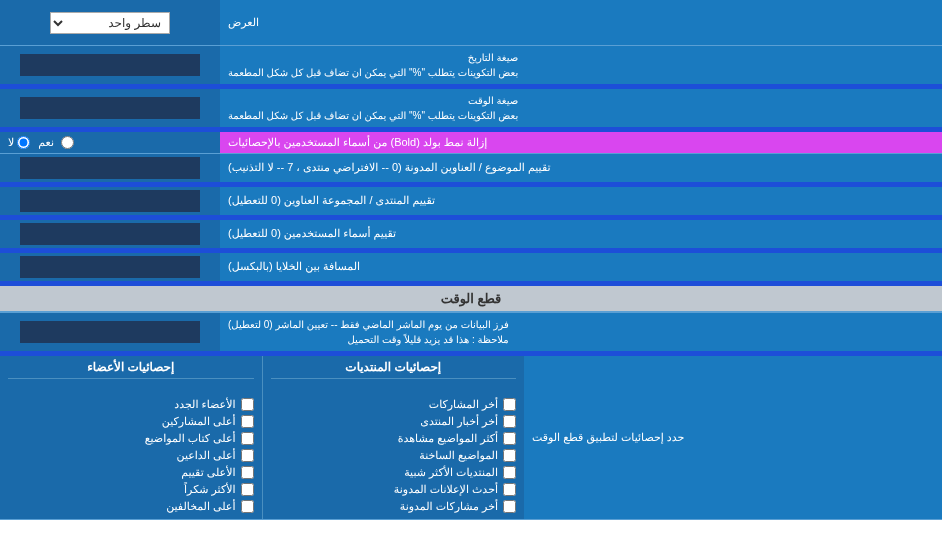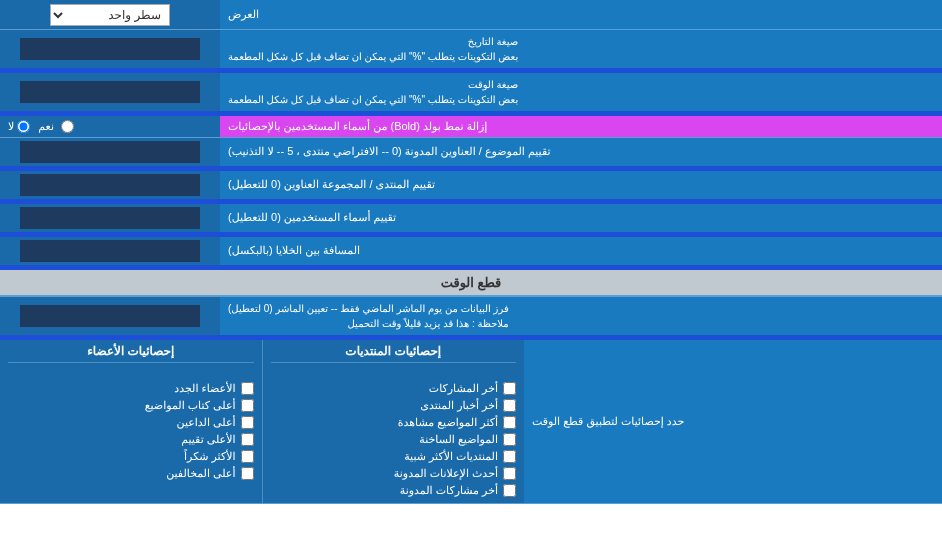--- a/index.html
+++ b/index.html
@@ -63,21 +63,21 @@
     
     .top-row {
       display: flex;
       width: 100%;
       border-bottom: 1px solid #5a9fd4;
     }
 
     .top-label {
       background: #1a7abf;
       color: #fff;
-      padding: 8px 8px;
+      padding: 16px 8px;
       flex: 1;
       text-align: right;
       display: flex;
       align-items: center;
       justify-content: flex-end;
       font-size: 11px;
     }
 
     .top-select-cell {
       background: #1a6aaa;
@@ -251,21 +251,21 @@
         <span>نعم</span>
       </label>
       <label style="display:flex;align-items:center;gap:3px;cursor:pointer;">
         <input type="radio" name="bold" value="no" checked="" style="">
         <span>لا</span>
       </label>
     </div>
   </div>
 
   <div class="row">
-    <div class="label-cell">تقييم الموضوع / العناوين المدونة (0 -- الافتراضي منتدى ، 5 -- لا التذنيب)</div>
+    <div class="label-cell">تقييم الموضوع / العناوين المدونة (0 -- الافتراضي منتدى ، 7 -- لا التذنيب)</div>
     <div class="input-cell">
       <input type="text" style="">
     </div>
   </div>
 
   <div class="row">
     <div class="label-cell">تقييم المنتدى / المجموعة العناوين (0 للتعطيل)</div>
     <div class="input-cell">
       <input type="text" style="">
     </div>
@@ -338,20 +338,24 @@
       </div>
 
       <div class="stats-col" style="border-right: 1px solid #4a8fc0;">
         <div class="stats-col-title">إحصائيات الأعضاء</div>
         <div class="stats-col-item">
           <input type="checkbox" style="">
           <span>الأعضاء الجدد</span>
         </div>
         <div class="stats-col-item">
           <input type="checkbox" style="">
+          <span>أعلى المشاركين</span>
+        </div>
+        <div class="stats-col-item">
+          <input type="checkbox" style="">
           <span>أعلى كتاب المواضيع</span>
         </div>
         <div class="stats-col-item">
           <input type="checkbox" style="">
           <span>أعلى الداعين</span>
         </div>
         <div class="stats-col-item">
           <input type="checkbox" style="">
           <span>الأعلى تقييم</span>
         </div>

